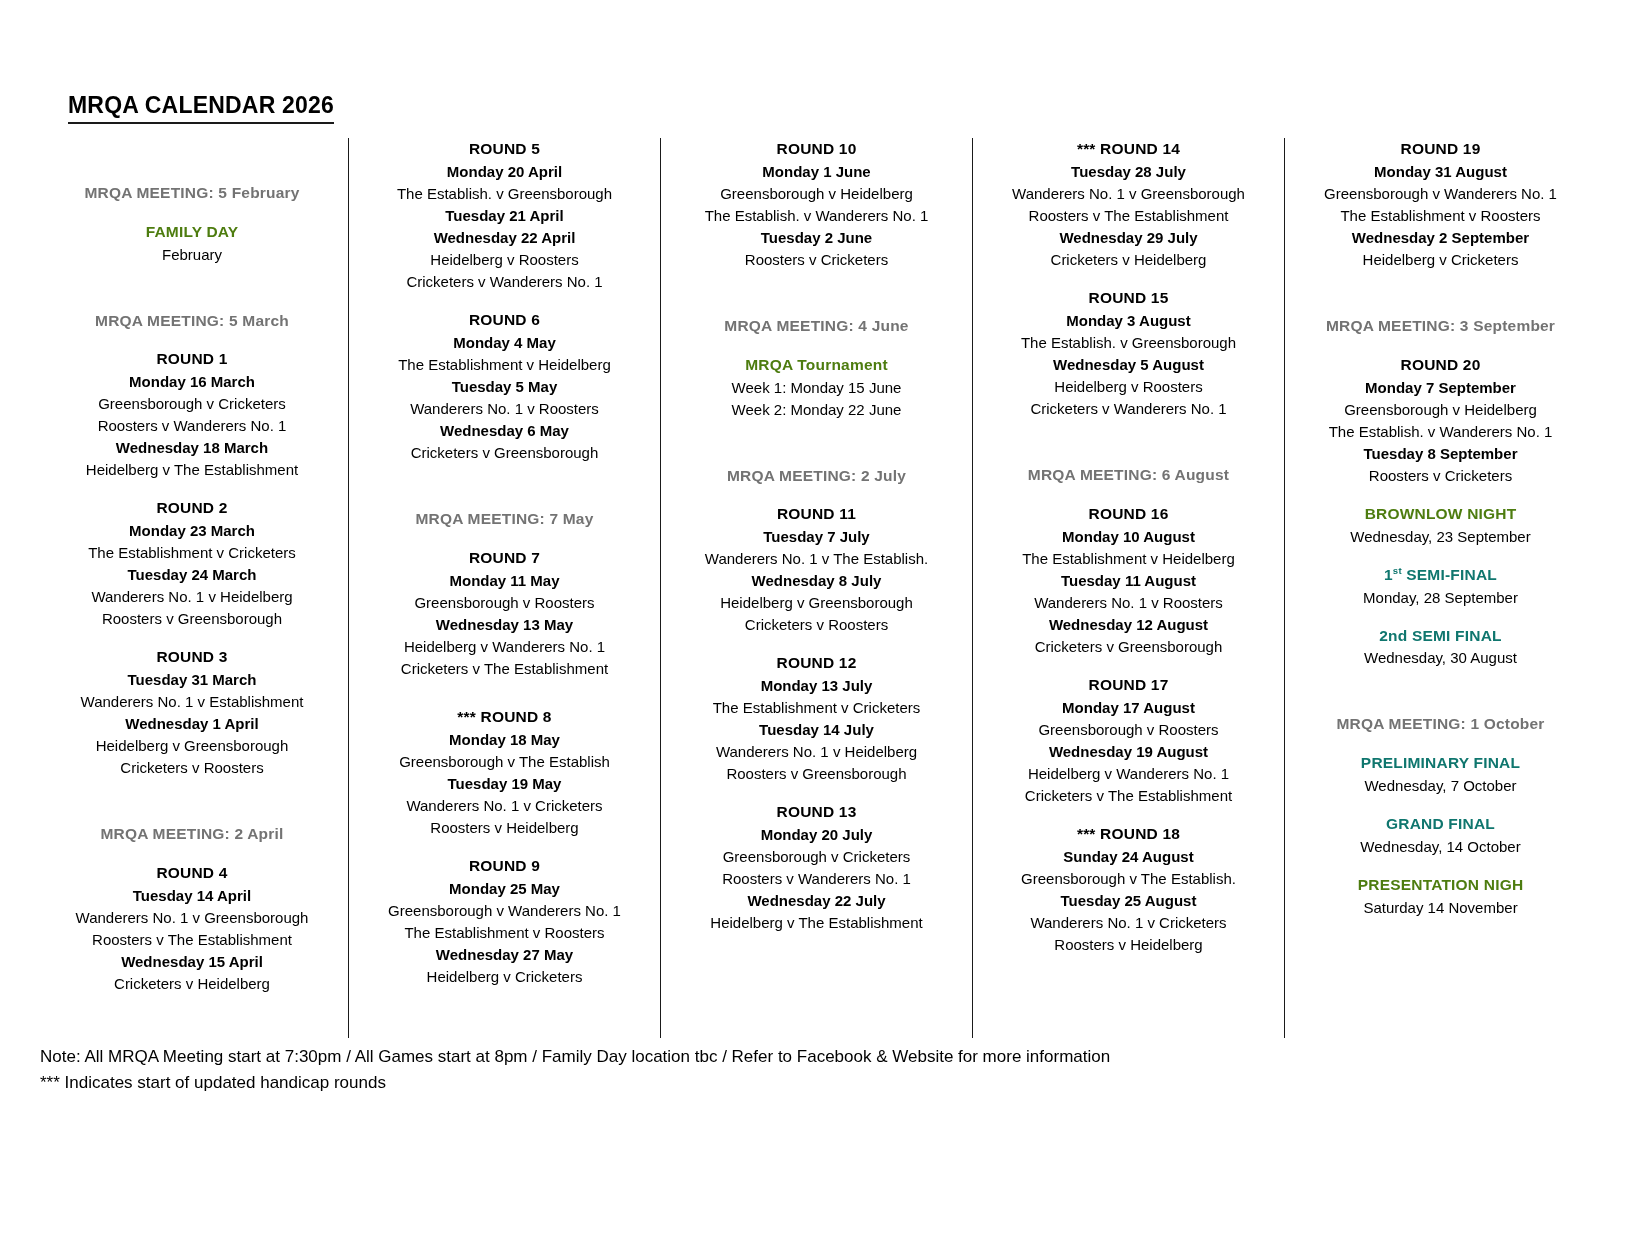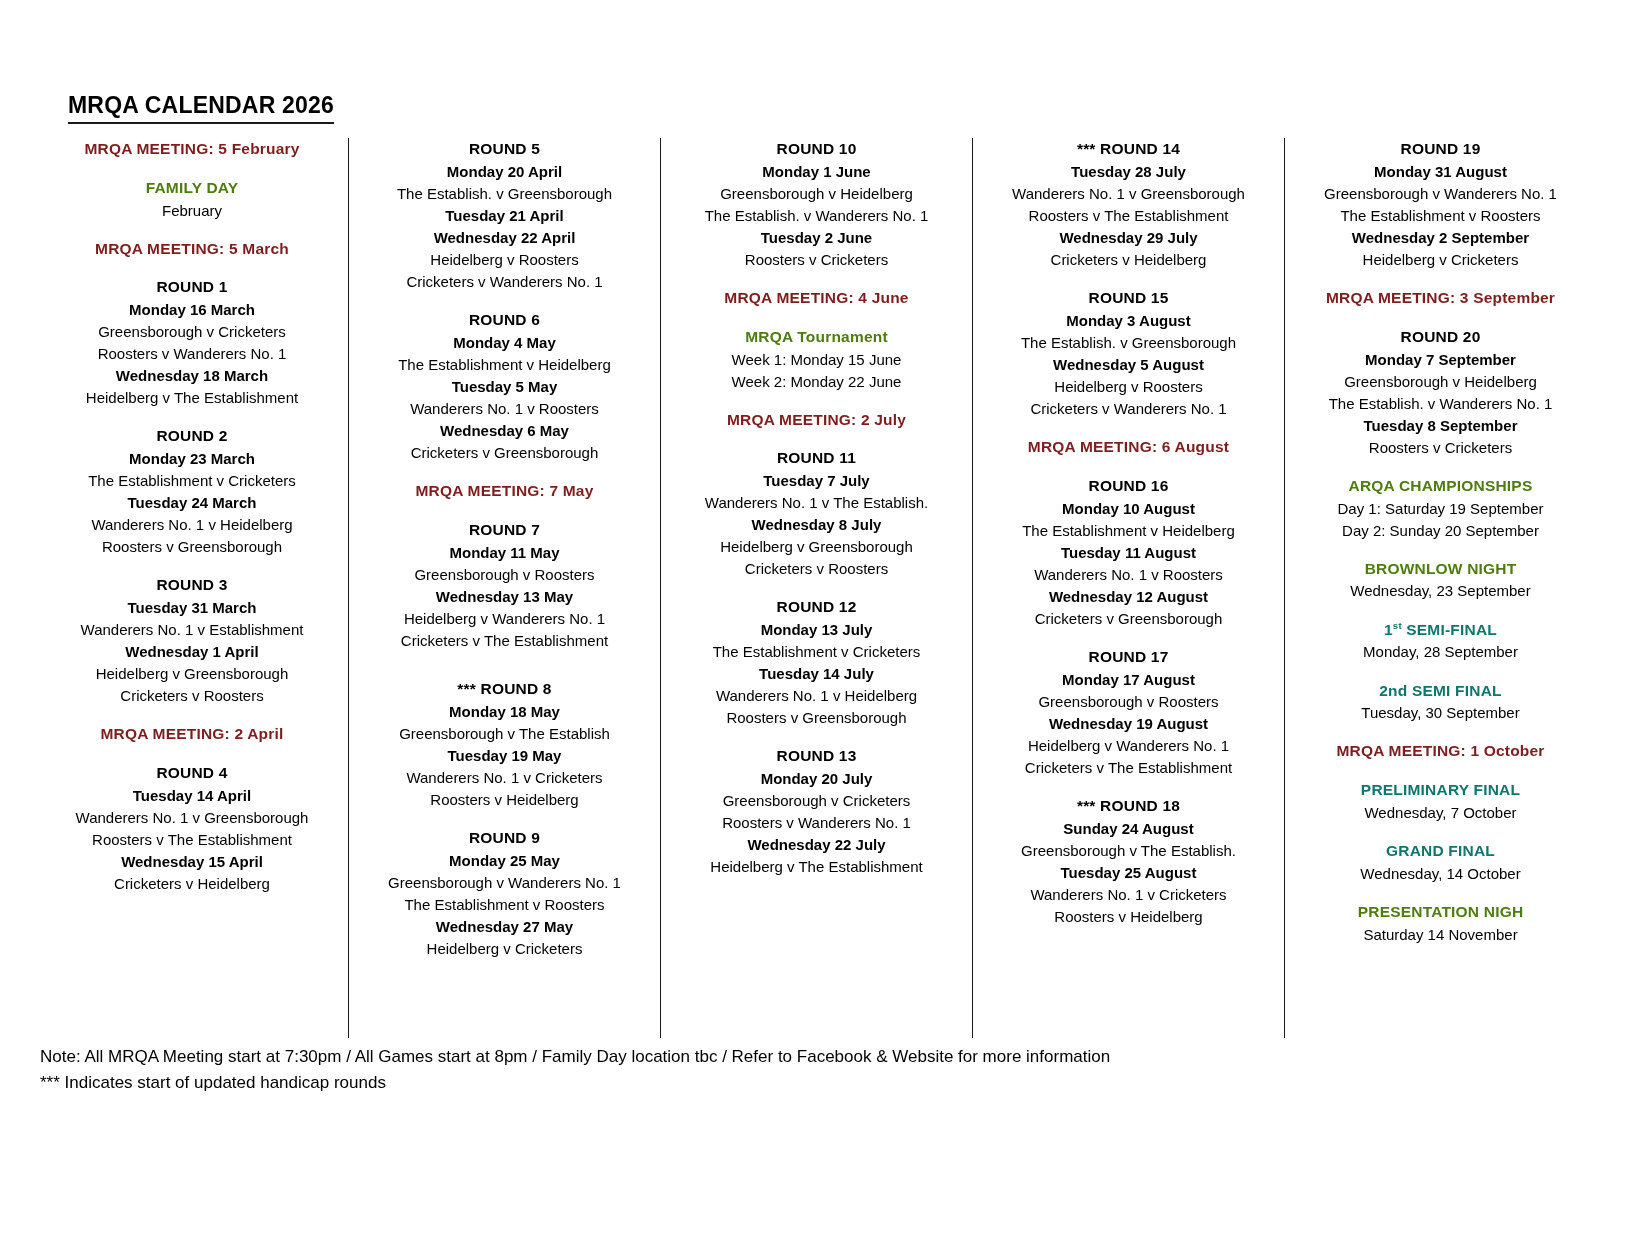--- a/index.html
+++ b/index.html
@@ -58,21 +58,21 @@
     margin-bottom: 16px;
   }
   .blk:last-child { margin-bottom: 0; }
   .line { white-space: nowrap; }
   .b { font-weight: bold; }
   .hdr {
     font-weight: bold;
     font-size: 15.5px;
     letter-spacing: 0.2px;
   }
-  .blue { color: #7f1d1d; }
+  .blue { color: #737373; margin-top: 44px; }
   .lightblue { color: #0f766e; }
   .green { color: #4d7c0f; }
   .sp-top-lg { margin-top: 26px; text-align: center; }
   sup { font-size: 0.62em; vertical-align: super; }
   #notes {
     position: absolute;
     left: 40px;
     top: 1044px;
     font-size: 17px;
     line-height: 1.55;
@@ -286,35 +286,30 @@
         </div>
         <div class="blk">
           <div class="hdr ">ROUND 20</div>
           <div class="line b">Monday 7 September</div>
           <div class="line">Greensborough v Heidelberg</div>
           <div class="line">The Establish. v Wanderers No. 1</div>
           <div class="line b">Tuesday 8 September</div>
           <div class="line">Roosters v Cricketers</div>
         </div>
         <div class="blk">
-          <div class="hdr green">ARQA CHAMPIONSHIPS</div>
-          <div class="line">Day 1: Saturday 19 September</div>
-          <div class="line">Day 2: Sunday 20 September</div>
-        </div>
-        <div class="blk">
           <div class="hdr green">BROWNLOW NIGHT</div>
           <div class="line">Wednesday, 23 September</div>
         </div>
         <div class="blk">
           <div class="hdr lightblue">1<sup>st</sup> SEMI-FINAL</div>
           <div class="line">Monday, 28 September</div>
         </div>
         <div class="blk">
           <div class="hdr lightblue">2nd SEMI FINAL</div>
-          <div class="line">Tuesday, 30 September</div>
+          <div class="line">Wednesday, 30 August</div>
         </div>
         <div class="blk">
           <div class="hdr blue">MRQA MEETING: 1 October</div>
         </div>
         <div class="blk">
           <div class="hdr lightblue">PRELIMINARY FINAL</div>
           <div class="line">Wednesday, 7 October</div>
         </div>
         <div class="blk">
           <div class="hdr lightblue">GRAND FINAL</div>

